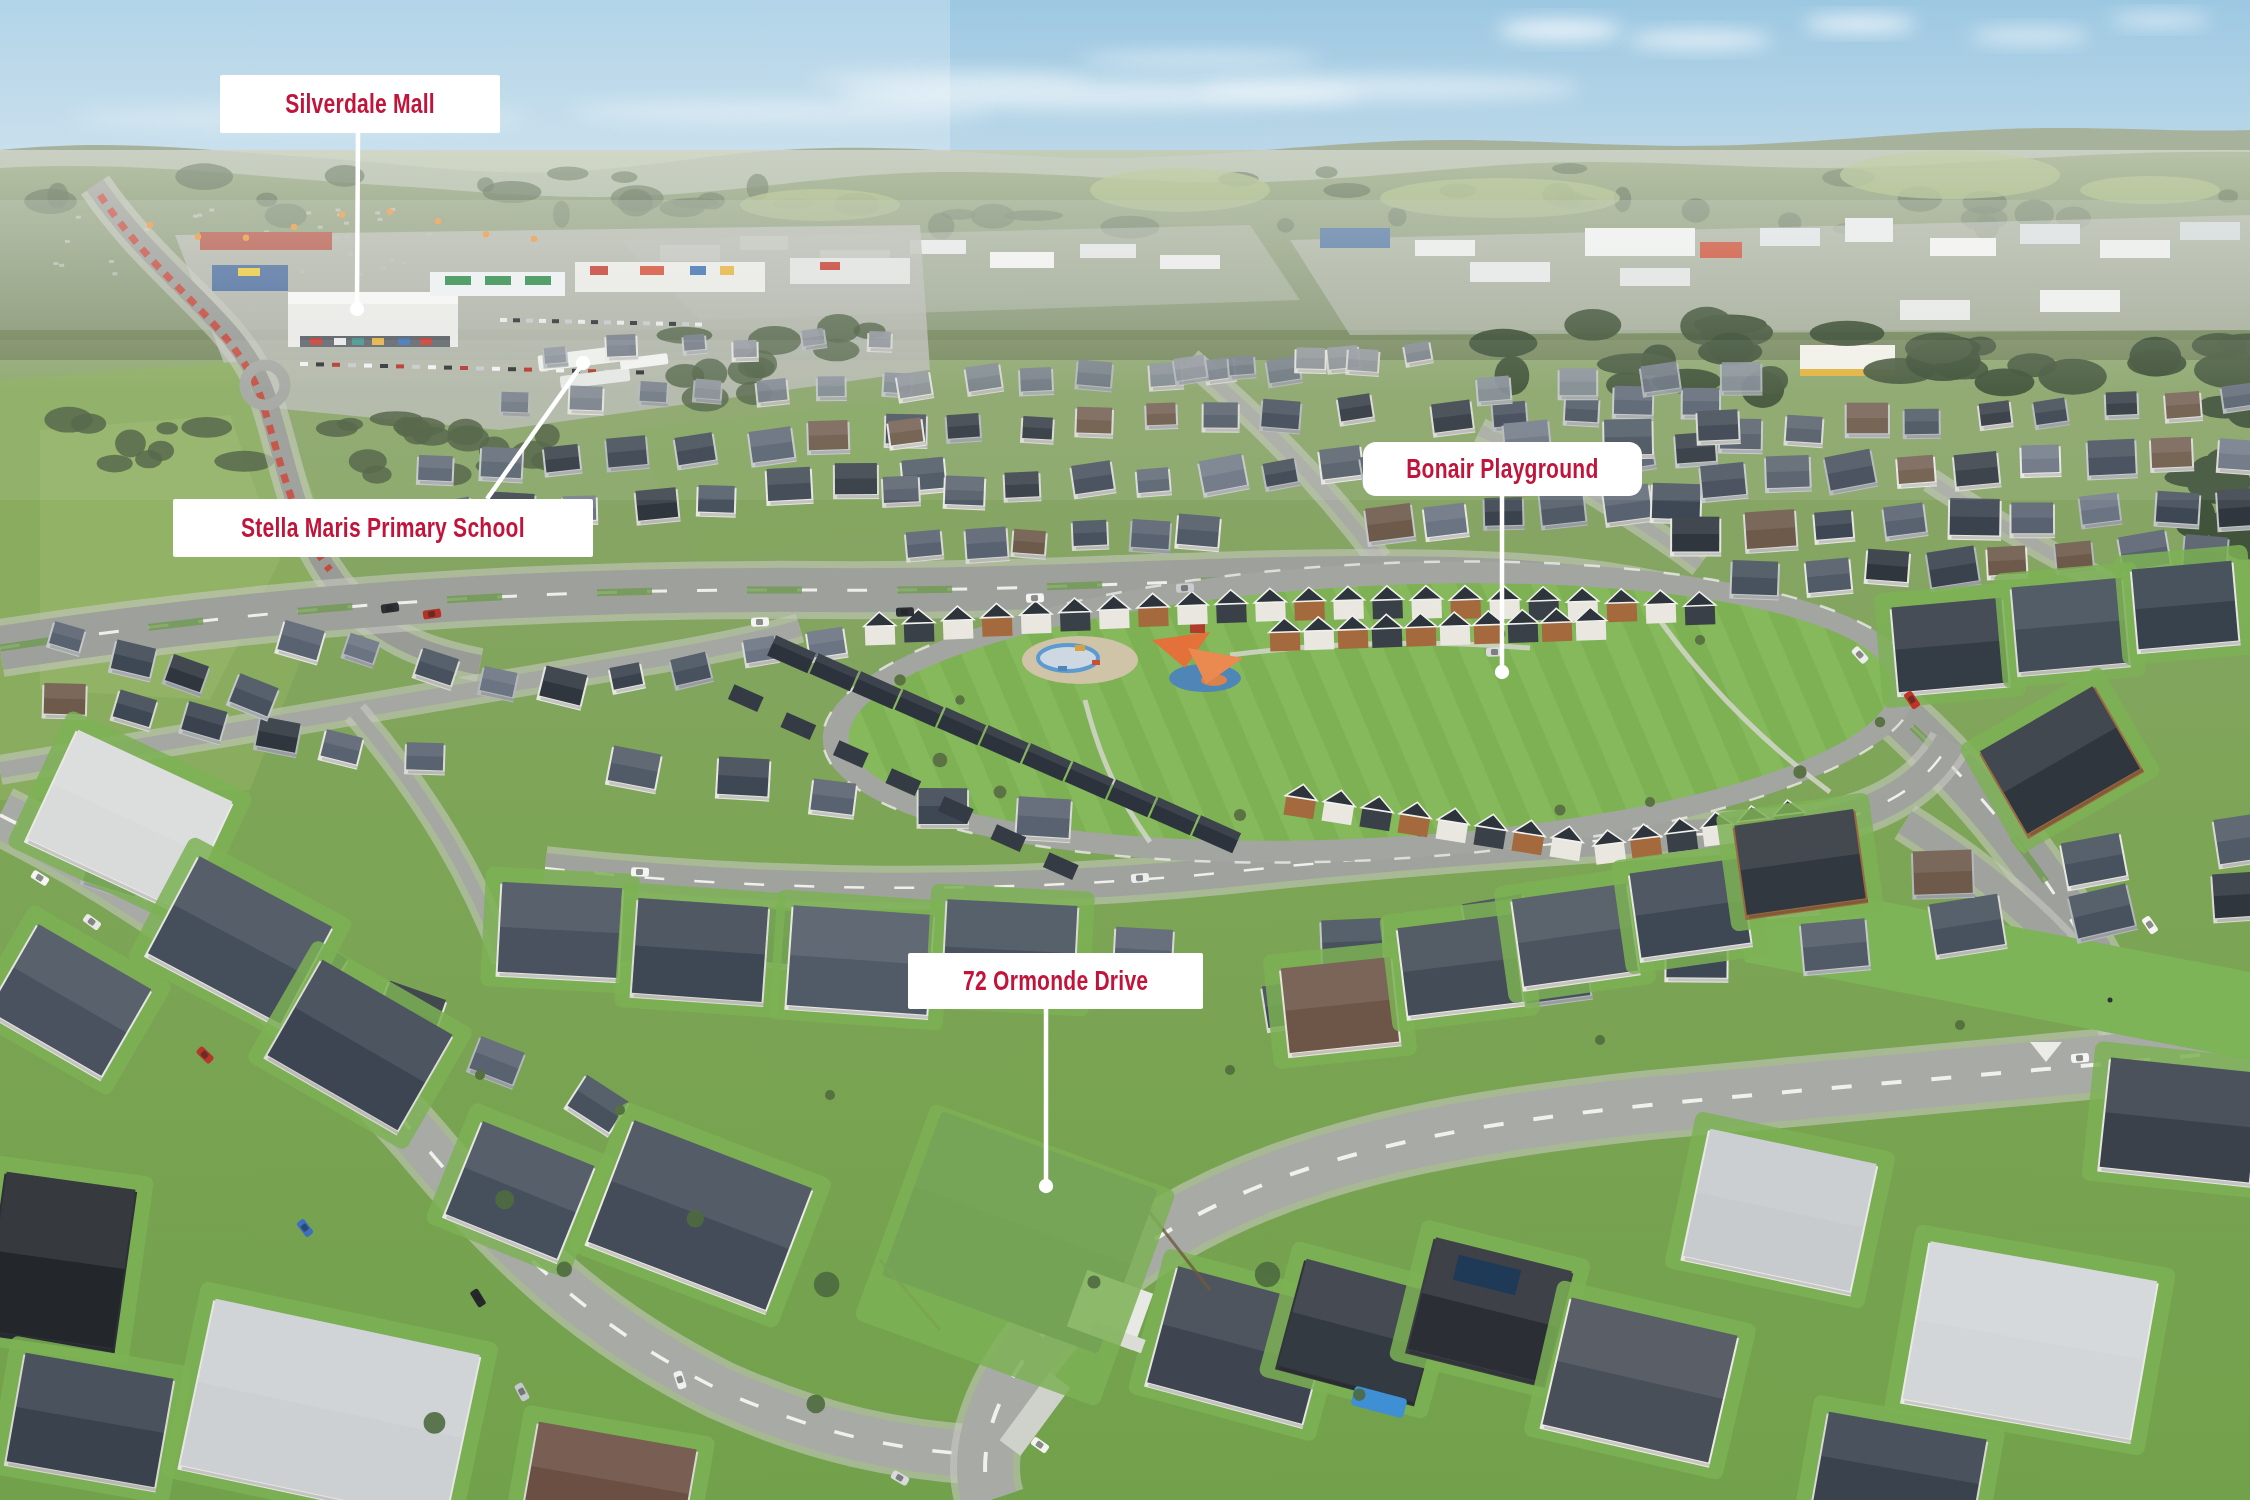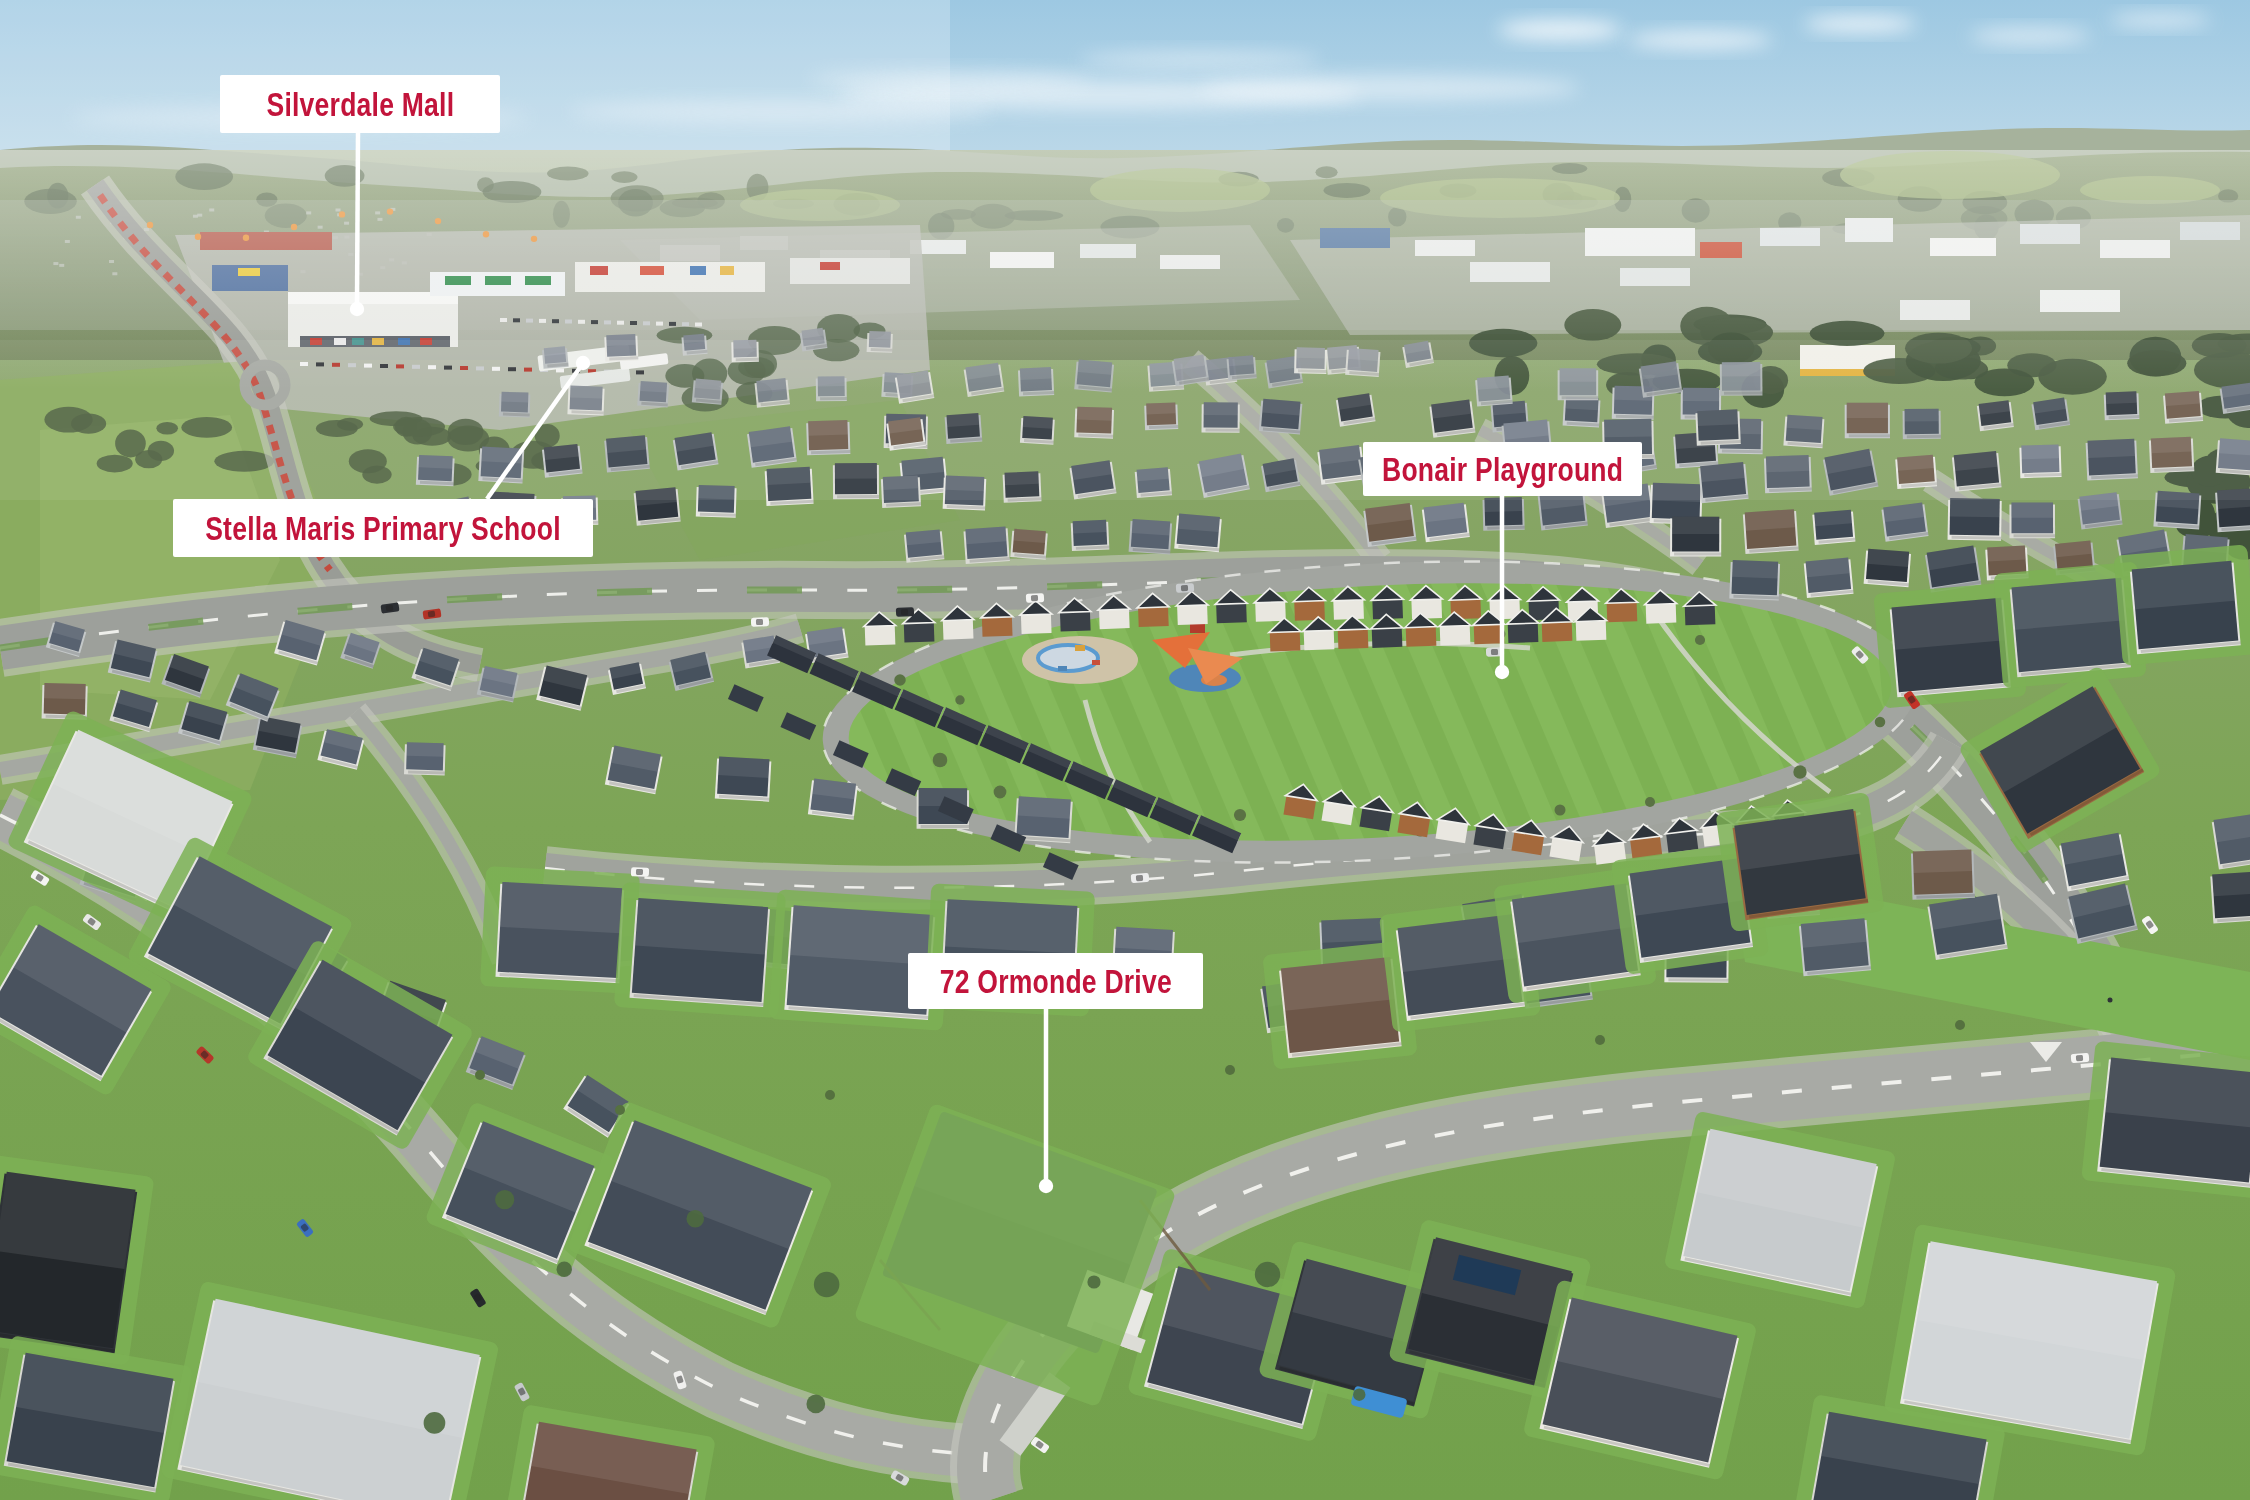--- a/index.html
+++ b/index.html
@@ -1,26 +1,26 @@
 <!DOCTYPE html>
 <html style="--anno-red: #c2143b; --anno-bg: #ffffff;"><head>
 <meta charset="utf-8">
 <style>
   html,body{margin:0;padding:0;background:#222;}
   .stage{position:relative;width:2250px;height:1500px;overflow:hidden;
          font-family:"Liberation Sans",sans-serif;}
   .stage svg.scene{position:absolute;inset:0;display:block;}
   .anno{position:absolute;background:var(--anno-bg,#ffffff);color:var(--anno-red,#c2143b);
-        font-weight:700;font-size:34px;text-align:center;border-radius:2px;
+        font-weight:700;font-size:27px;text-align:center;border-radius:2px;
         display:flex;align-items:center;justify-content:center;}
   .anno span{display:inline-block;white-space:nowrap;transform:scaleX(.78);transform-origin:center;
              letter-spacing:.3px;}
   #lbl-silverdale{left:220px;top:75px;width:280px;height:58px;}
   #lbl-stella{left:173px;top:499px;width:420px;height:58px;}
-  #lbl-bonair{left:1363px;top:442px;width:279px;height:54px;}
+  #lbl-bonair{left:1363px;top:442px;width:279px;height:54px;border-radius:13px;}
   #lbl-ormonde{left:908px;top:953px;width:295px;height:56px;}
 </style>
 </head>
 <body>
 
 <div class="stage">
   <svg class="scene" viewBox="0 0 2250 1500" preserveAspectRatio="none">
     <defs>
       <linearGradient id="skyG" x1="0" y1="0" x2="0" y2="1">
         <stop offset="0" stop-color="#9dc8e2"></stop>

